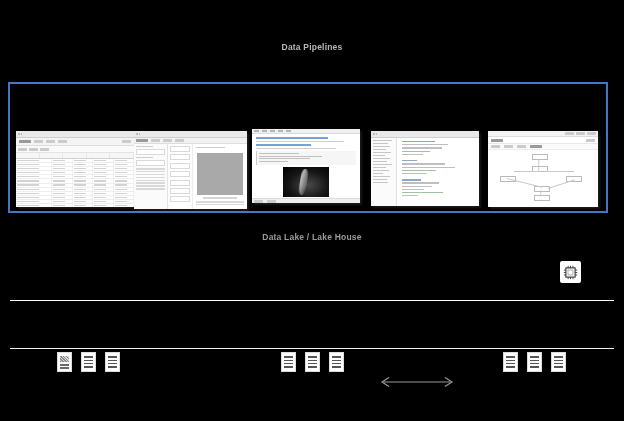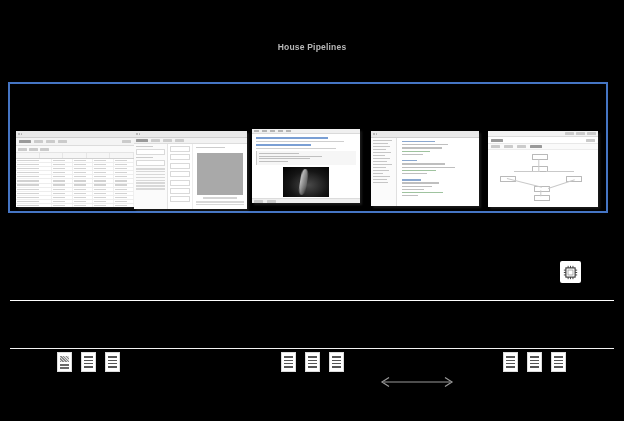--- a/index.html
+++ b/index.html
@@ -309,21 +309,21 @@
     position: absolute;
     left: 378px; top: 374px;
     width: 78px; height: 12px;
   }
 </style>
 </head>
 <body>
 
 <div class="slide">
 
-  <div class="section-title" id="title-pipelines">House Pipelines</div>
+  <div class="section-title" id="title-pipelines">Data Pipelines</div>
 
   <div class="blue-band"></div>
 
   <div class="shot shot-1">
     <div class="shot-titlebar">
       <span class="tb-dot"></span>
       <span class="tb-dot"></span>
       <span class="tb-strip"></span>
     </div>
     <div class="grid-toolbar">
@@ -580,20 +580,21 @@
       <div class="dag-node" style="left:46px; top:45px;"></div>
       <div class="dag-edge" style="left:51px; top:9px;  width:12px; transform:rotate(90deg);"></div>
       <div class="dag-edge" style="left:26px; top:21px; width:26px;"></div>
       <div class="dag-edge" style="left:58px; top:21px; width:28px;"></div>
       <div class="dag-edge" style="left:19px; top:28px; width:36px; transform:rotate(14deg);"></div>
       <div class="dag-edge" style="left:60px; top:38px; width:28px; transform:rotate(-18deg);"></div>
       <div class="dag-edge" style="left:53px; top:40px; width:6px; transform:rotate(90deg);"></div>
     </div>
   </div>
 
+  <div class="section-title" id="title-lake">Data Lake / Lake House</div>
 
   <div class="chip-card">
     <svg width="17" height="17" viewBox="0 0 24 24">
       <rect x="5.5" y="5.5" width="13" height="13" fill="none" stroke="#3a3a3a" stroke-width="1.6"></rect>
       <rect x="8.5" y="8.5" width="7" height="7" fill="none" stroke="#8f8f8f" stroke-width="1"></rect>
       <g fill="#3a3a3a">
         <rect x="8" y="2.6" width="1.3" height="2.9"></rect>
         <rect x="11.4" y="2.6" width="1.3" height="2.9"></rect>
         <rect x="14.8" y="2.6" width="1.3" height="2.9"></rect>
         <rect x="8" y="18.5" width="1.3" height="2.9"></rect>

